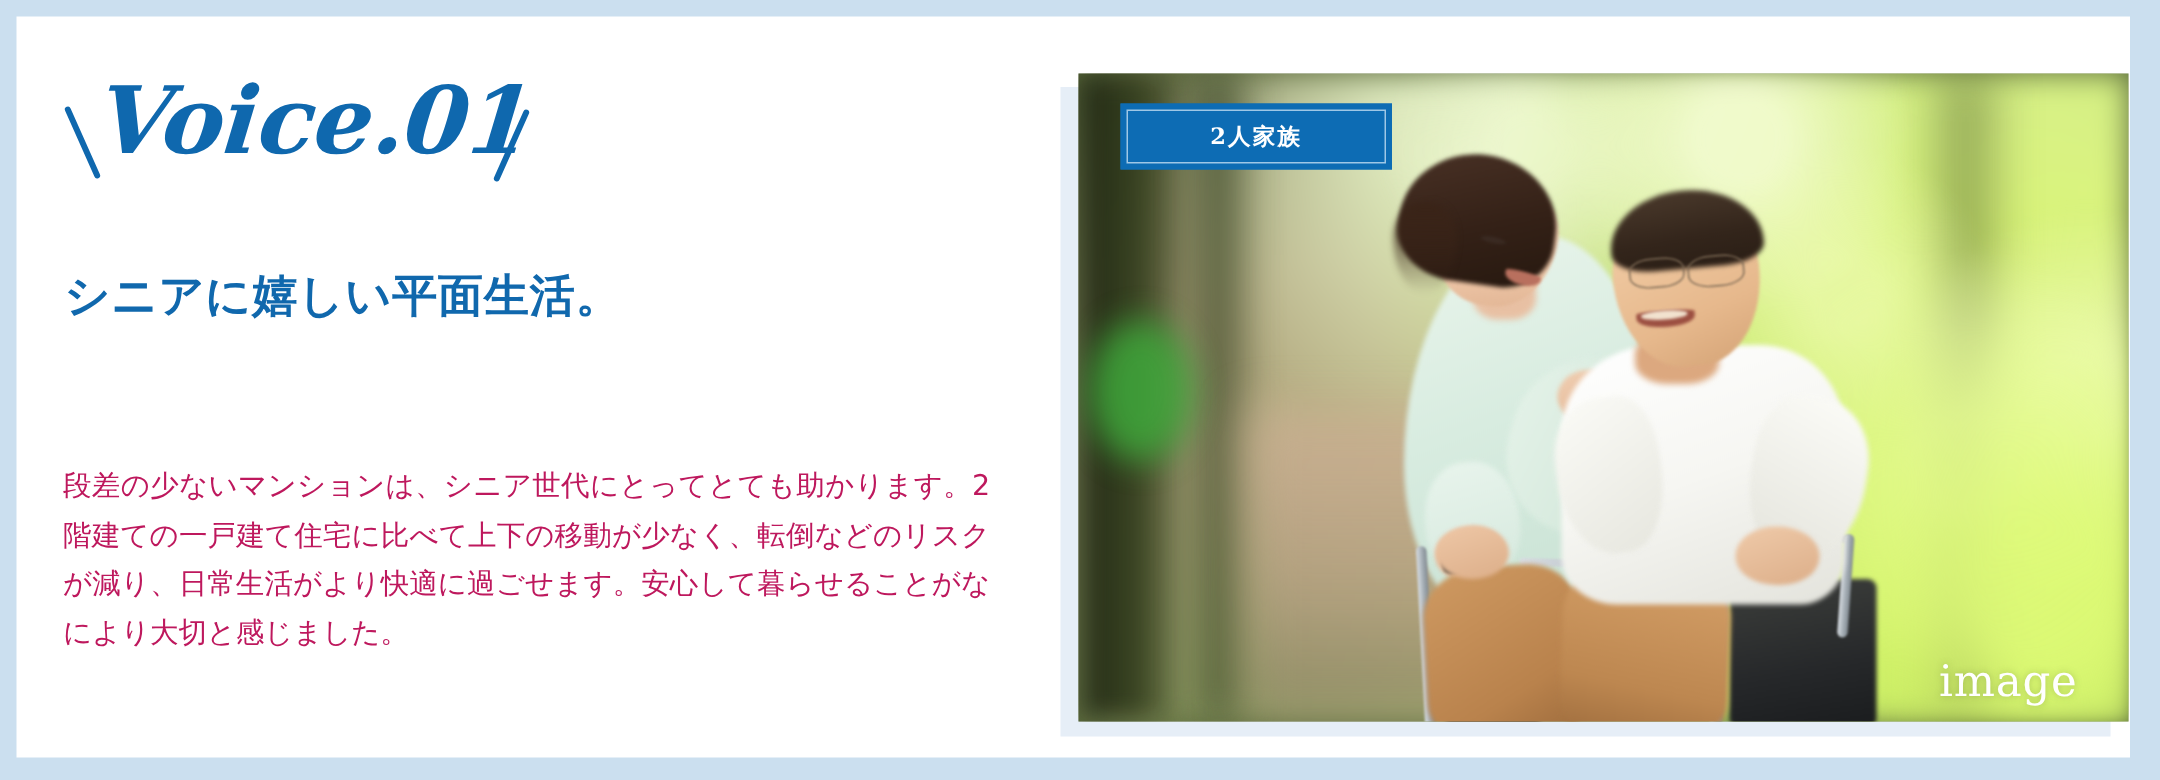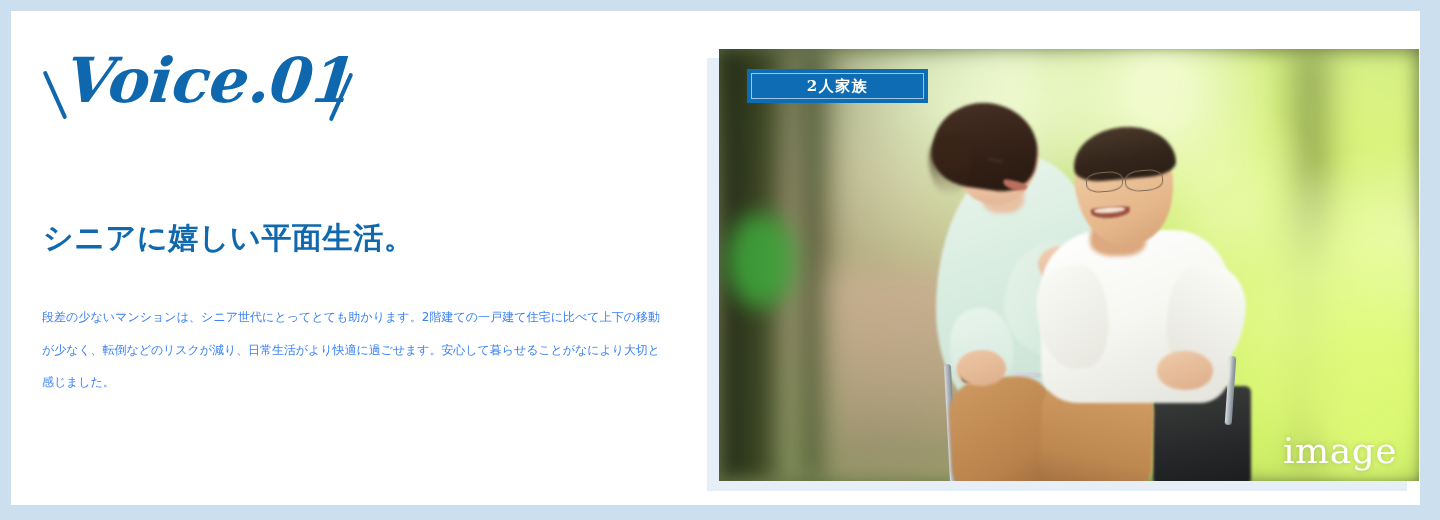--- a/index.html
+++ b/index.html
@@ -89,32 +89,31 @@
     color: #1068ad;
     font-family: "DejaVu Serif", "Liberation Serif", serif;
     font-weight: 700;
     font-size: 30px;
     line-height: 44px;
     letter-spacing: 0.6px;
   }
   .headline-line {
     display: block;
     white-space: nowrap;
-    margin-top: 40px;
   }
 
   
   .body-copy {
     position: absolute;
     left: 11px;
     top: 260px;
     width: 618px;
-    color: #3b82f6;
+    color: #be185d;
     font-family: "DejaVu Sans", "Liberation Sans", sans-serif;
-    font-size: 12px;
+    font-size: 19px;
     line-height: 32.5px;
     letter-spacing: -0.1px;
     text-align: justify;
   }
 
   
   .photo-block {
     position: absolute;
     left: 685px;
     top: 27px;
@@ -422,21 +421,21 @@
     transform: rotate(-18deg);
     filter: blur(1.2px);
   }
 
   
   .badge {
     position: absolute;
     left: 28px;
     top: 20px;
     width: 181px;
-    height: 34px;
+    height: 44px;
     background: #0d6cb4;
     border: 2px solid #0d6cb4;
     box-sizing: border-box;
     display: flex;
     align-items: center;
     justify-content: center;
   }
   .badge-inner {
     position: absolute;
     left: 2px;
@@ -453,25 +452,25 @@
     font-family: "DejaVu Serif", "Liberation Serif", serif;
     font-weight: 700;
     font-size: 15px;
     letter-spacing: 1.5px;
     z-index: 2;
   }
 
   
   .watermark {
     position: absolute;
-    right: 22px;
+    right: 34px;
     bottom: 12px;
     color: #ffffff;
     font-family: "DejaVu Serif", "Liberation Serif", serif;
-    font-size: 36px;
+    font-size: 29px;
     letter-spacing: 0.5px;
     line-height: 1;
     text-shadow: 0 0 5px rgba(90,110,50,0.35);
   }
 </style>
 </head>
 <body>
 
 <div class="page">
   <div class="card">

